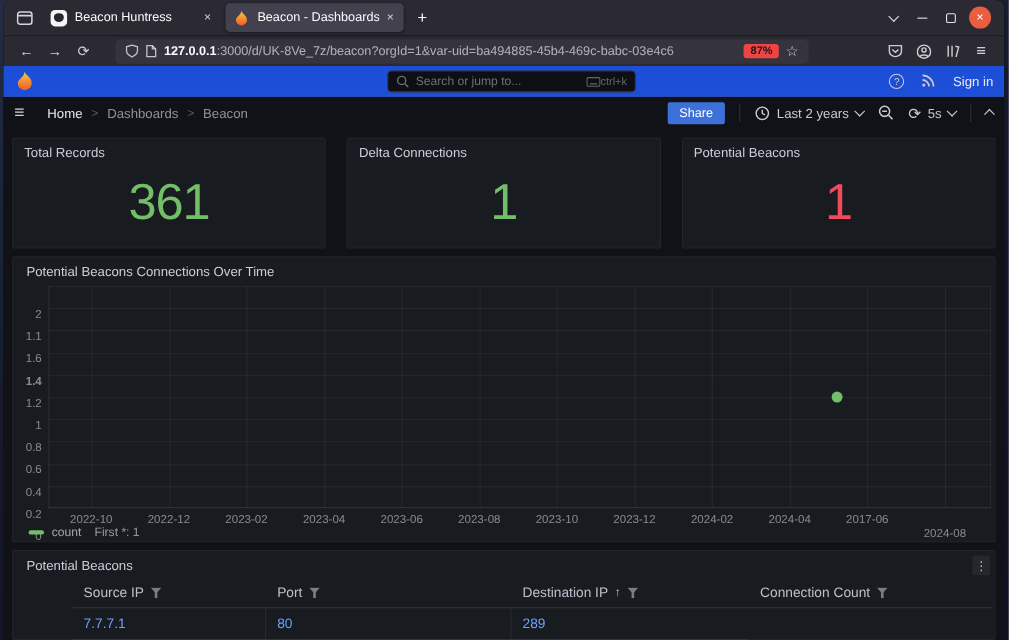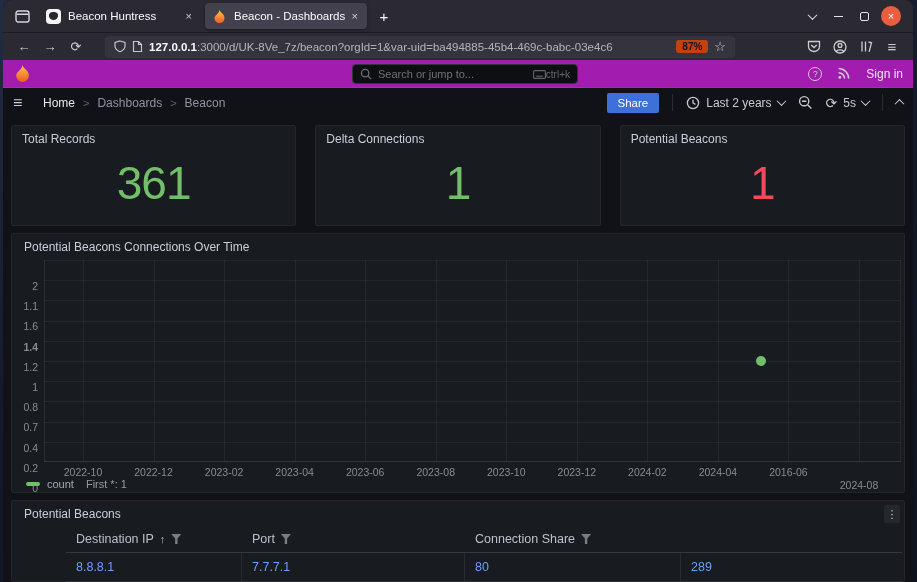--- a/index.html
+++ b/index.html
@@ -30,27 +30,27 @@
   .close-circle { width:20px; height:20px; border-radius:50%; background:#ea5e3f; color:#fff; font-size:11px;
                   display:flex; align-items:center; justify-content:center; margin:0 6px 0 4px; }
 
   
   .toolbar { height:28px; background:#2b2a33; border-top:1px solid #1c1b22; display:flex; align-items:center; padding:0 8px; flex:none; }
   .navbtn { width:26px; height:24px; display:flex; align-items:center; justify-content:center; font-size:13px; color:rgba(251,251,254,.78); border-radius:4px; }
   .urlbar { margin-left:16px; width:630px; height:22px; background:#35343e; border-radius:4px; display:flex; align-items:center; gap:6px; padding:0 9px; }
   .urlbar svg { flex:none; color:rgba(251,251,254,.72); }
   .url-text { flex:1; font-size:11.5px; white-space:nowrap; overflow:hidden; color:rgba(251,251,254,.62); }
   .url-host { color:#fbfbfe; font-weight:700; }
-  .zoom-pill { background:#c2410c; color:#15141a; font-size:10px; font-weight:700; padding:1px 6px; border-radius:3px; flex:none; }
+  .zoom-pill { background:#ef4444; color:#15141a; font-size:10px; font-weight:700; padding:1px 6px; border-radius:3px; flex:none; }
   .star { font-size:13px; color:rgba(251,251,254,.75); flex:none; }
   .tb-right { margin-left:auto; display:flex; align-items:center; }
   .tb-right .navbtn { font-size:15px; }
 
   
-  .g-nav { height:28px; background:#a21caf; border-bottom:1px solid rgba(204,204,220,.10); display:flex; align-items:center; padding:0 10px; position:relative; flex:none; }
+  .g-nav { height:28px; background:#1d4ed8; border-bottom:1px solid rgba(204,204,220,.10); display:flex; align-items:center; padding:0 10px; position:relative; flex:none; }
   .g-search { position:absolute; left:349px; top:4px; width:226px; height:20px; background:#0e0f13; border:1px solid #33343a; border-radius:4px;
               display:flex; align-items:center; gap:6px; padding:0 7px; font-size:11px; color:rgba(204,204,220,.50); }
   .g-search .sc { margin-left:auto; display:flex; align-items:center; gap:0; font-size:10px; color:rgba(204,204,220,.45); }
   .g-nav-right { margin-left:auto; display:flex; align-items:center; gap:15px; color:#c9ccd2; }
   .help-circle { width:14px; height:14px; border:1.3px solid #c9ccd2; border-radius:50%; font-size:9px; display:flex; align-items:center; justify-content:center; }
   .signin { font-size:12px; color:#e8e9ec; font-weight:500; }
 
   .g-sub { height:29px; background:#111217; display:flex; align-items:center; padding:0 10px; font-size:12px; flex:none; }
   .burger { font-size:16px; color:#ccccdc; width:24px; }
   .crumb { color:rgba(204,204,220,.68); }
@@ -268,21 +268,21 @@
         <div class="stat-value" style="color: rgb(242, 73, 92);">1</div>
       </div>
     </div>
 
     <div class="panel chart-panel">
       <div class="panel-title">Potential Beacons Connections Over Time</div>
       <div id="y-axis">
           <div class="y-tick" style="top: 228px;">0</div>
           <div class="y-tick" style="top: 207.8px;">0.2</div>
           <div class="y-tick" style="top: 187.6px;">0.4</div>
-          <div class="y-tick" style="top: 167.4px;">0.7</div>
+          <div class="y-tick" style="top: 167.4px;">0.6</div>
           <div class="y-tick" style="top: 147.2px;">0.8</div>
           <div class="y-tick" style="top: 127px;">1</div>
           <div class="y-tick" style="top: 106.8px;">1.2</div>
           <div class="y-tick" style="top: 86.6px; font-weight: bold;">1.4</div>
           <div class="y-tick" style="top: 66.4px;">1.6</div>
           <div class="y-tick" style="top: 46.2px;">1.1</div>
           <div class="y-tick" style="top: 26px;">2</div>
         </div>
       <div id="chart-plot">
           <div class="gl-h" style="top: 181.8px;"></div>
@@ -316,52 +316,55 @@
           <div class="x-tick" style="left: 39px;">2022-10</div>
           <div class="x-tick" style="left: 109.545px;">2022-12</div>
           <div class="x-tick" style="left: 180.091px;">2023-02</div>
           <div class="x-tick" style="left: 250.636px;">2023-04</div>
           <div class="x-tick" style="left: 321.182px;">2023-06</div>
           <div class="x-tick" style="left: 391.727px;">2023-08</div>
           <div class="x-tick" style="left: 462.273px;">2023-10</div>
           <div class="x-tick" style="left: 532.818px;">2023-12</div>
           <div class="x-tick" style="left: 603.364px;">2024-02</div>
           <div class="x-tick" style="left: 673.909px;">2024-04</div>
-          <div class="x-tick" style="left: 744.455px;">2016-06</div>
+          <div class="x-tick" style="left: 744.455px;">2017-06</div>
           <div class="x-tick" style="left: 815px; margin-top: 13px;">2024-08</div>
         </div>
       <div class="legend">
         <span class="swatch" id="legend-swatch" style="background: rgb(115, 191, 105);"></span>
         <span>count</span>
         <span class="legend-calc">First *: 1</span>
       </div>
     </div>
 
     <div class="panel table-panel">
       <div class="panel-title">Potential Beacons</div>
       <div class="kebab">⋮</div>
       <div class="tbl">
         <div class="tbl-head" id="tbl-head">
             <div class="th">
+              <span>Source IP</span>
+              <span class="funnel"></span>
+            </div>
+            <div class="th">
+              <span>Port</span>
+              <span class="funnel"></span>
+            </div>
+            <div class="th">
               <span>Destination IP</span>
               <span class="sort">↑</span>
               <span class="funnel"></span>
             </div>
             <div class="th">
-              <span>Port</span>
-              <span class="funnel"></span>
-            </div>
-            <div class="th">
-              <span>Connection Share</span>
+              <span>Connection Count</span>
               <span class="funnel"></span>
             </div>
           </div>
         <div id="tbl-body">
             <div class="tbl-row">
-              <div class="td" style="color: rgb(110, 159, 255);">8.8.8.1</div>
               <div class="td" style="color: rgb(110, 159, 255);">7.7.7.1</div>
               <div class="td" style="color: rgb(110, 159, 255);">80</div>
               <div class="td" style="color: rgb(110, 159, 255);">289</div>
             </div>
           </div>
       </div>
     </div>
 
   </div>
 </div>

